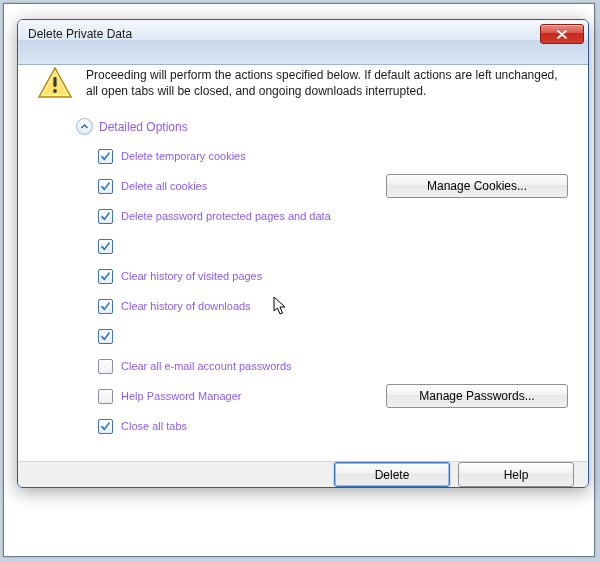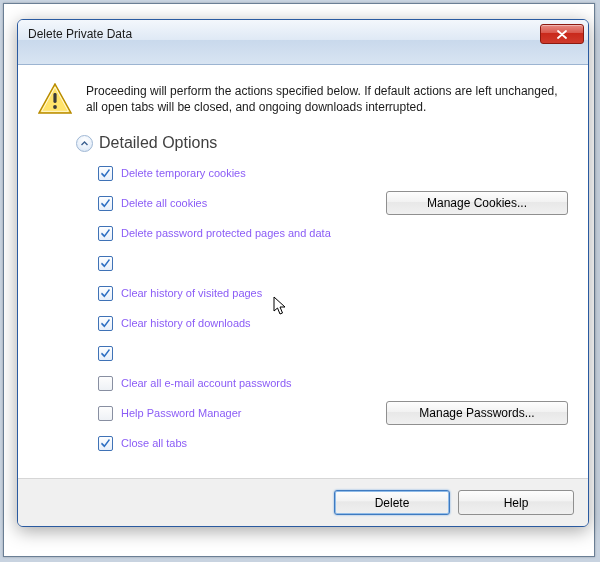--- a/index.html
+++ b/index.html
@@ -54,21 +54,21 @@
     border-radius: 3px;
     display: flex;
     align-items: center;
     justify-content: center;
     box-shadow: inset 0 1px 0 rgba(255,255,255,.4);
     cursor: default;
   }
   .close-btn svg { display:block; }
   .body {
     background: #fff;
-    padding: 18px 20px 12px 20px;
+    padding: 2px 20px 12px 20px;
     display: flex;
     gap: 14px;
   }
   .warning-icon { flex: 0 0 auto; }
   .warning-text {
     font-size: 12px;
     color: #1a1a1a;
     line-height: 1.35;
   }
   .options-area {
@@ -83,21 +83,21 @@
     margin-bottom:6px;
   }
   .chevron {
     width:15px; height:15px;
     border:1px solid #9fb7d4;
     border-radius:50%;
     background: radial-gradient(circle at 50% 30%,#fff 0%,#e8f0fa 60%,#d3e2f3 100%);
     display:flex; align-items:center; justify-content:center;
   }
   .chevron svg { display:block; }
-  .detailed-label { font-size:16px; color:#404040; }
+  .detailed-label { font-size:12px; color:#8b5cf6; }
   .opt-list { margin-left:20px; }
   .opt-row {
     display:flex;
     align-items:center;
     height:30px;
   }
   .opt-row label {
     display:flex;
     align-items:center;
     gap:8px;
@@ -136,21 +136,21 @@
     font-size:12px;
     border:1px solid #8f8f8f;
     border-radius:3px;
     background:linear-gradient(to bottom,#fdfdfd 0%,#f2f2f2 45%,#e8e8e8 46%,#f0f0f0 100%);
     display:flex; align-items:center; justify-content:center;
     cursor:default;
   }
   .footer {
     background:#f0f0f0;
     border-top:1px solid #d6d6d6;
-    padding:11px 14px;
+    padding:0 14px;
     display:flex;
     justify-content:flex-end;
     gap:8px;
   }
   .btn {
     height:23px;
     min-width:86px;
     padding:0 14px;
     font-size:12px;
     border:1px solid #8f8f8f;

